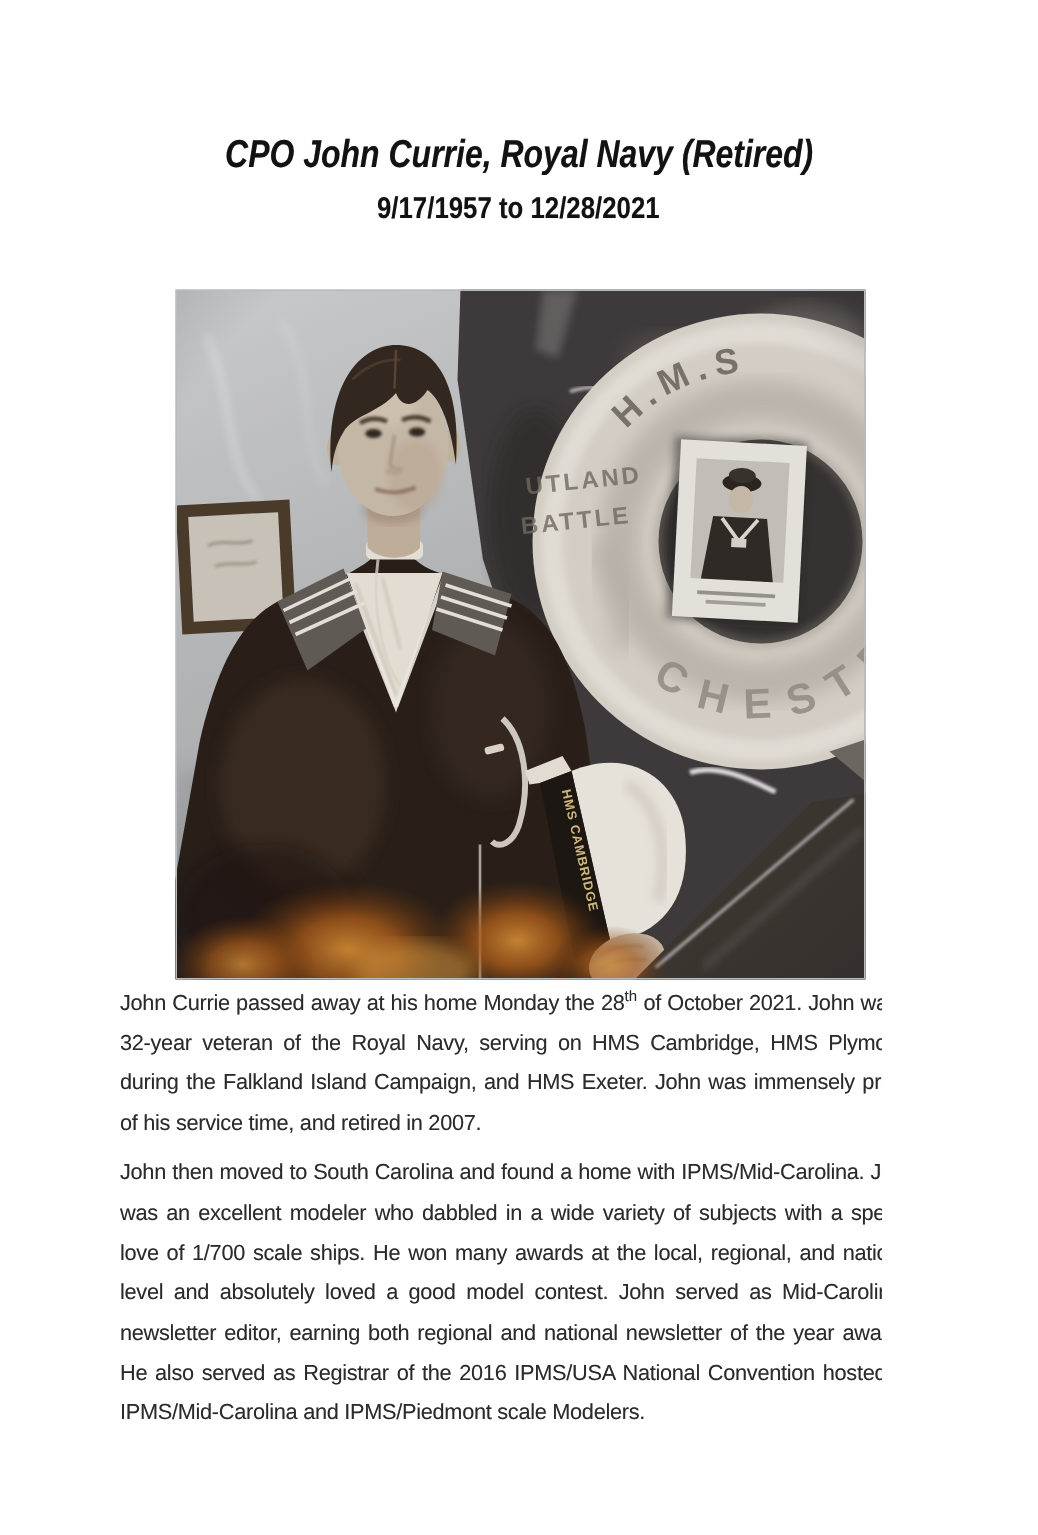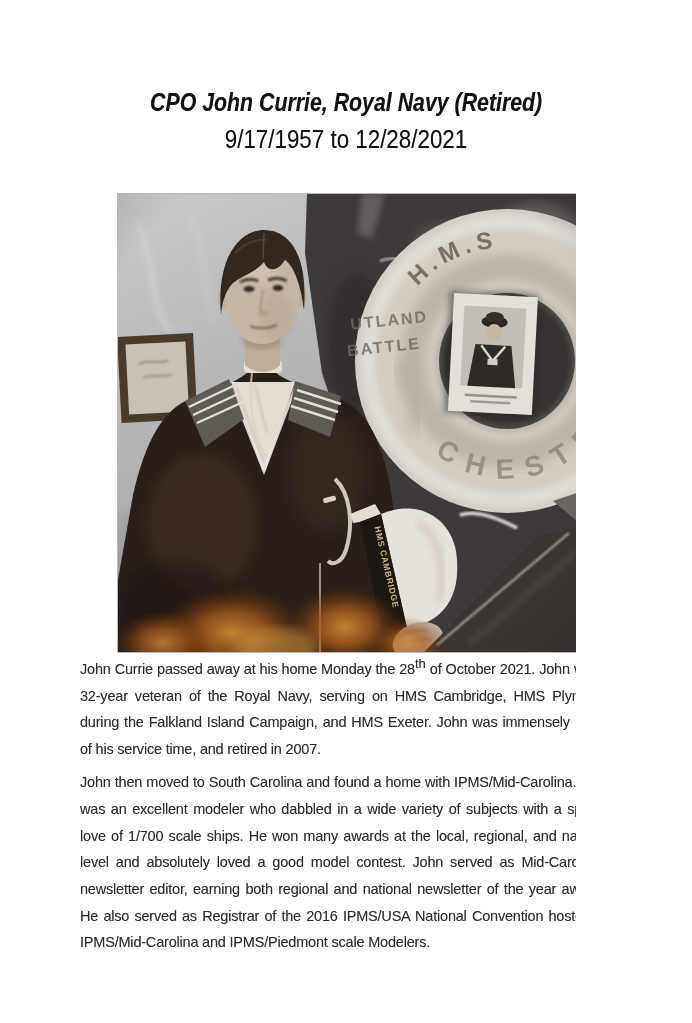--- a/index.html
+++ b/index.html
@@ -1,43 +1,43 @@
 <!DOCTYPE html>
 <html><head>
 <meta charset="utf-8">
 <style>
   html,body { margin:0; padding:0; background:#ffffff; }
   .page {
     position:relative; width:576px; height:1023px; background:#ffffff;
-    font-family:"Liberation Sans", sans-serif; overflow:hidden;
+    font-family:"Liberation Sans", sans-serif; overflow:hidden;padding-left:12px;
   }
   .title {
     position:absolute; top:88px; left:0; width:692px; text-align:center;
     font-weight:bold; font-style:italic; font-size:26px; line-height:28px;
     color:#121212; text-shadow:0 0 0.5px rgba(20,20,20,.4); white-space:nowrap;
   }
   .title .squeeze { display:inline-block; transform:scaleX(0.82); transform-origin:50% 50%; }
   .dates {
     position:absolute; top:127px; left:0; width:692px; text-align:center;
-    font-weight:normal; font-size:26px; line-height:24px; color:#121212;
+    font-weight:bold; font-size:20px; line-height:24px; color:#121212;
     text-shadow:0 0 0.5px rgba(20,20,20,.4); white-space:nowrap;
   }
   .dates .squeeze { display:inline-block; transform:scaleX(0.86); transform-origin:50% 50%; }
   .photo-wrap {
     position:absolute; left:117px; top:193px; width:460px; height:460px;
     background:#b6b9bc;
   }
   .photo-wrap svg { display:block; }
   .body-text {
     position:absolute; left:80px; top:656px; width:531px;
     font-size:14.5px; line-height:26.7px; letter-spacing:-0.2px;
     text-align:justify; color:#2b2b2b; text-shadow:0 0 0.4px rgba(40,40,40,.35);
   }
   .body-text p { margin:0 0 6.3px 0; }
-  .body-text sup { font-size:13px; line-height:0; letter-spacing:0;margin-top:28px; }
+  .body-text sup { font-size:10px; line-height:0; letter-spacing:0;margin-top:28px; }
   svg text { font-family:"Liberation Sans", sans-serif; }
 </style>
 </head>
 <body>
 
 <div class="page">
 
   <div class="title">
     <span class="squeeze">CPO John Currie, Royal Navy (Retired)</span>
   </div>

